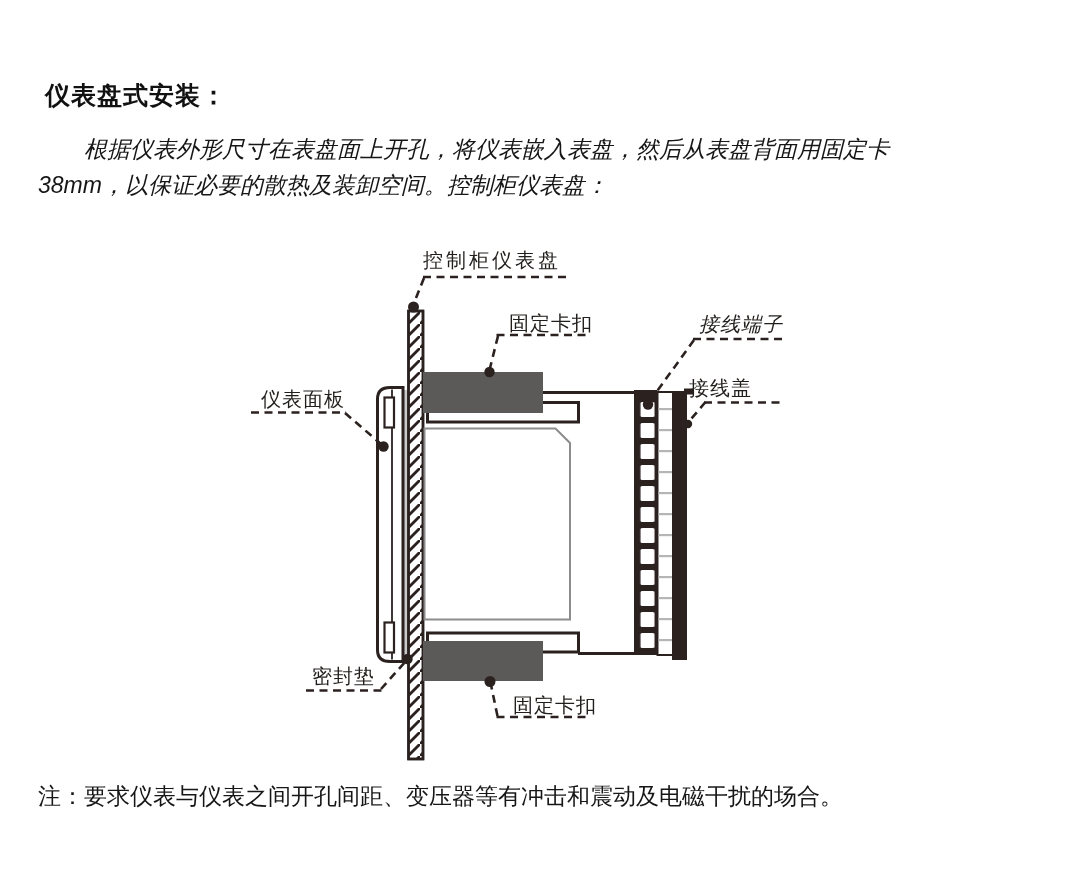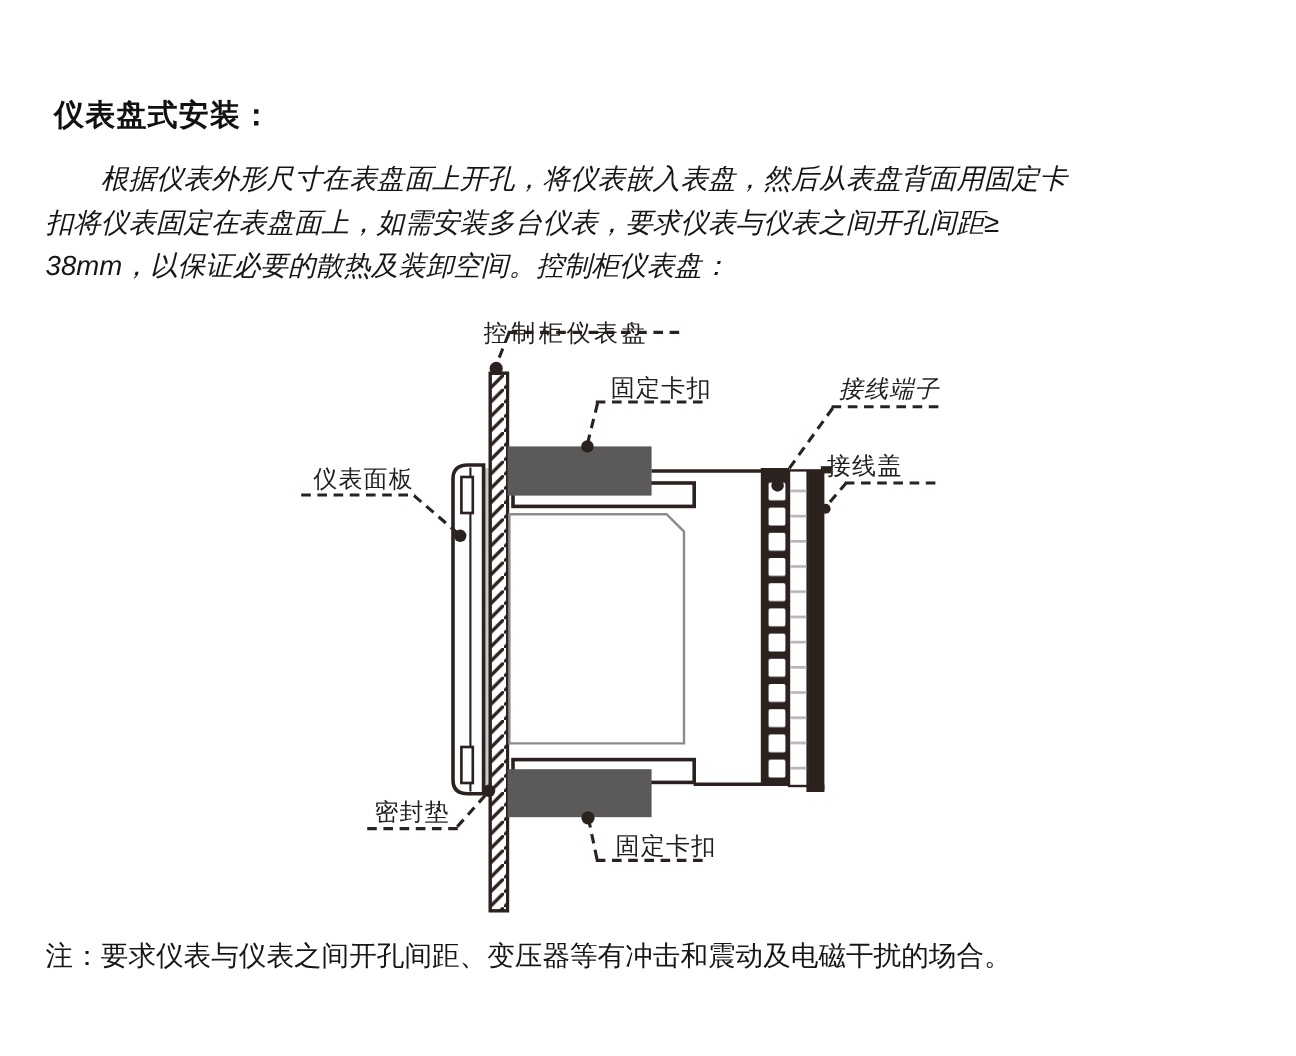--- a/index.html
+++ b/index.html
@@ -13,38 +13,37 @@
   }
   .doc-para{position:absolute;left:38px;top:131px;font-size:23px;line-height:36px;color:#161616;font-style:italic;}
   .doc-para .line{white-space:nowrap;}
   .doc-para .line.indent{padding-left:46px;}
   .doc-note{position:absolute;left:38px;top:781px;font-size:23px;color:#161616;white-space:nowrap;}
   .fig{position:absolute;left:0;top:0;width:1080px;height:880px;}
   .fig svg{position:absolute;left:0;top:0;}
   .fig-label{
     position:absolute;font-size:20px;color:#221e1c;white-space:nowrap;letter-spacing:1px;
   }
-  .lbl-panel{left:403px;top:247px;letter-spacing:3px;margin-top:17px;}
+  .lbl-panel{left:423px;top:247px;letter-spacing:3px;}
   .lbl-clip-top{left:509px;top:310px;}
   .lbl-terminal{left:699px;top:311px;font-style:italic;}
   .lbl-cover{left:689px;top:375px;}
   .lbl-faceplate{left:261px;top:386px;text-align:center;}
   .lbl-gasket{left:312px;top:663px;}
   .lbl-clip-bottom{left:513px;top:692px;}
 </style>
 </head>
 <body>
 
 <div class="page">
 
   <div class="doc-title">仪表盘式安装：</div>
 
   <div class="doc-para">
     <div class="line indent">根据仪表外形尺寸在表盘面上开孔，将仪表嵌入表盘，然后从表盘背面用固定卡</div>
-    <div class="line">扣将仪表固定在表盘面上，如需安装多台仪表，要求仪表与仪表之间开孔间距≥</div>
     <div class="line">38mm，以保证必要的散热及装卸空间。控制柜仪表盘：</div>
   </div>
 
   <div class="fig">
     <svg width="1080" height="880" viewBox="0 0 1080 880">
       <defs>
         <pattern id="hatch" patternUnits="userSpaceOnUse" width="12" height="12">
           <path d="M-2,14 L14,-2" stroke="#2b2220" stroke-width="2.8" fill="none"></path>
         </pattern>
         <pattern id="termCells" patternUnits="userSpaceOnUse" x="634" y="402" width="23.5" height="21">

